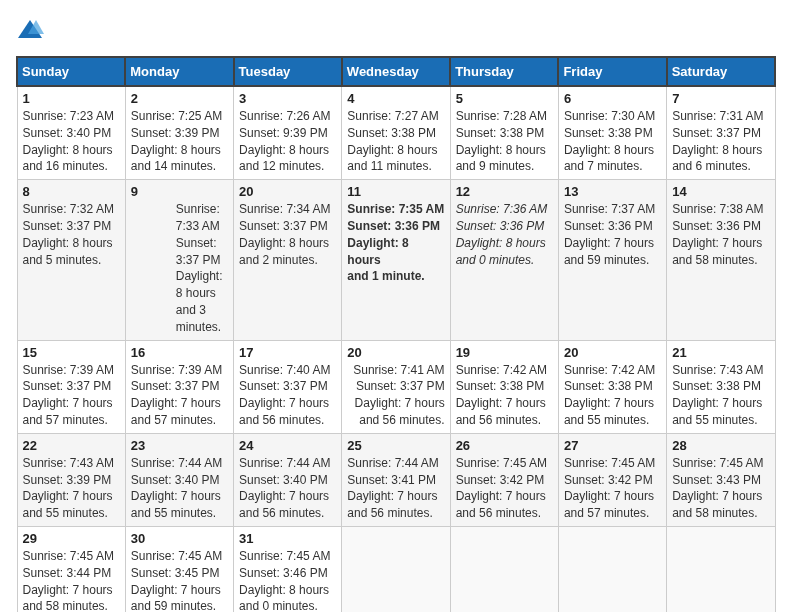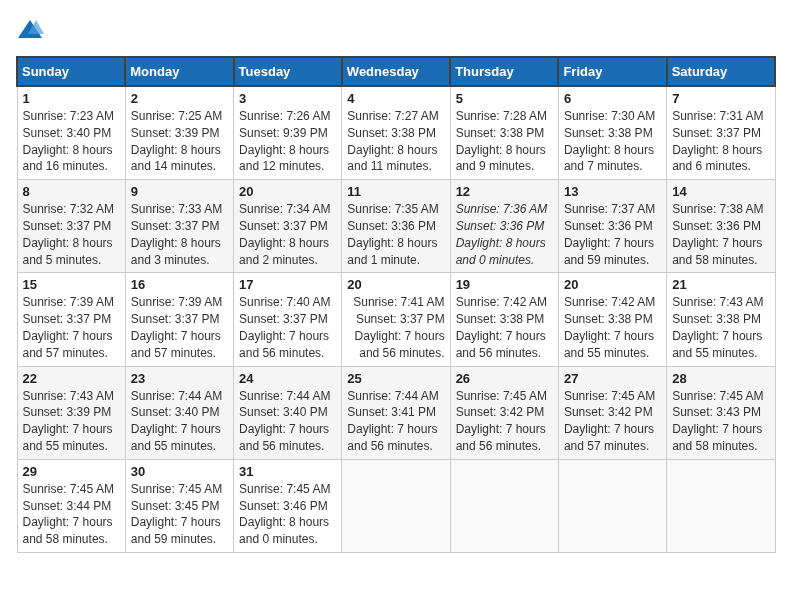--- a/index.html
+++ b/index.html
@@ -180,35 +180,35 @@
       <tr>
         <td>
           <span class="day-num">8</span>
           <div class="day-info" style="white-space: pre-line;">Sunrise: 7:32 AM
 Sunset: 3:37 PM
 Daylight: 8 hours
 and 5 minutes.</div>
         </td>
         <td>
           <span class="day-num">9</span>
-          <div class="day-info" style="white-space: pre-line;">Sunrise: 7:33 AM
+          <div class="day-info" style="white-space: pre-line; margin-left: 45px;">Sunrise: 7:33 AM
 Sunset: 3:37 PM
 Daylight: 8 hours
 and 3 minutes.</div>
         </td>
         <td>
           <span class="day-num">20</span>
           <div class="day-info" style="white-space: pre-line;">Sunrise: 7:34 AM
 Sunset: 3:37 PM
 Daylight: 8 hours
 and 2 minutes.</div>
         </td>
         <td>
           <span class="day-num">11</span>
-          <div class="day-info" style="white-space: pre-line;">Sunrise: 7:35 AM
+          <div class="day-info" style="white-space: pre-line; font-weight: bold;">Sunrise: 7:35 AM
 Sunset: 3:36 PM
 Daylight: 8 hours
 and 1 minute.</div>
         </td>
         <td>
           <span class="day-num">12</span>
           <div class="day-info" style="white-space: pre-line; font-style: italic;">Sunrise: 7:36 AM
 Sunset: 3:36 PM
 Daylight: 8 hours
 and 0 minutes.</div>

